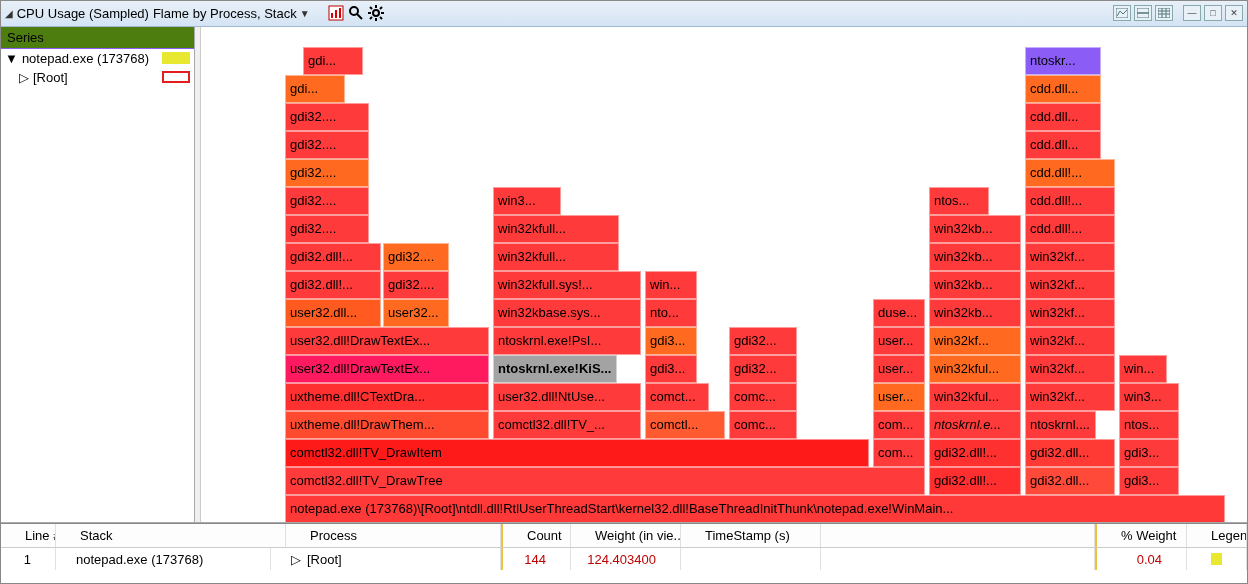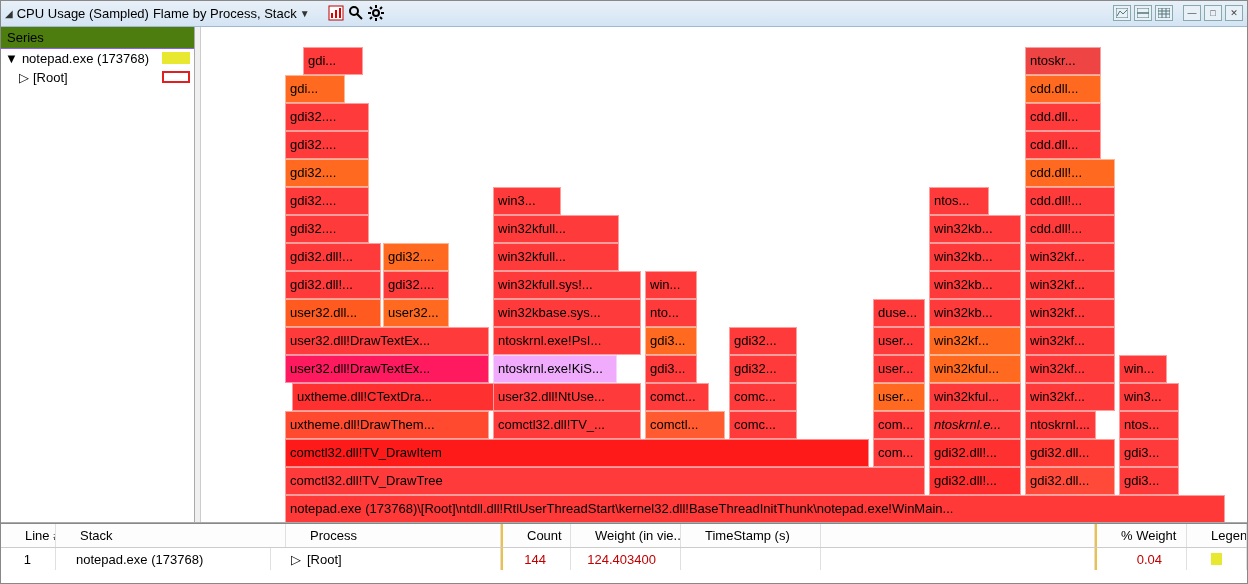--- a/index.html
+++ b/index.html
@@ -142,30 +142,30 @@
         <div class="flame" style="left: 824px; width: 90px; top: 412px; background: rgb(255, 58, 52);">gdi32.dll...</div>
         <div class="flame" style="left: 918px; width: 60px; top: 412px; background: rgb(255, 58, 58);">gdi3...</div>
         <div class="flame" style="left: 84px; width: 204px; top: 384px; background: rgb(255, 74, 48);">uxtheme.dll!DrawThem...</div>
         <div class="flame" style="left: 292px; width: 148px; top: 384px; background: rgb(255, 58, 58);">comctl32.dll!TV_...</div>
         <div class="flame" style="left: 444px; width: 80px; top: 384px; background: rgb(255, 90, 48);">comctl...</div>
         <div class="flame" style="left: 528px; width: 68px; top: 384px; background: rgb(255, 58, 58);">comc...</div>
         <div class="flame" style="left: 672px; width: 52px; top: 384px; background: rgb(255, 58, 58);">com...</div>
         <div class="flame" style="left: 728px; width: 92px; top: 384px; background: rgb(255, 58, 58); font-style: italic;">ntoskrnl.e...</div>
         <div class="flame" style="left: 824px; width: 71px; top: 384px; background: rgb(255, 58, 58);">ntoskrnl....</div>
         <div class="flame" style="left: 918px; width: 60px; top: 384px; background: rgb(255, 58, 58);">ntos...</div>
-        <div class="flame" style="left: 84px; width: 204px; top: 356px; background: rgb(255, 48, 48); margin-left: 7px;">uxtheme.dll!CTextDra...</div>
+        <div class="flame" style="left: 84px; width: 204px; top: 356px; background: rgb(255, 48, 48);">uxtheme.dll!CTextDra...</div>
         <div class="flame" style="left: 292px; width: 148px; top: 356px; background: rgb(255, 58, 58);">user32.dll!NtUse...</div>
         <div class="flame" style="left: 444px; width: 64px; top: 356px; background: rgb(255, 58, 58);">comct...</div>
         <div class="flame" style="left: 528px; width: 68px; top: 356px; background: rgb(255, 58, 58);">comc...</div>
         <div class="flame" style="left: 672px; width: 52px; top: 356px; background: rgb(255, 106, 32);">user...</div>
         <div class="flame" style="left: 728px; width: 92px; top: 356px; background: rgb(255, 58, 58);">win32kful...</div>
         <div class="flame" style="left: 824px; width: 90px; top: 356px; background: rgb(255, 58, 58);">win32kf...</div>
         <div class="flame" style="left: 918px; width: 60px; top: 356px; background: rgb(255, 58, 58);">win3...</div>
         <div class="flame" style="left: 84px; width: 204px; top: 328px; background: rgb(255, 26, 96);">user32.dll!DrawTextEx...</div>
-        <div class="flame" style="left: 292px; width: 124px; top: 328px; background: #f0abfc;">ntoskrnl.exe!KiS...</div>
+        <div class="flame" style="left: 292px; width: 124px; top: 328px; background: #a3a3a3; font-weight: bold;">ntoskrnl.exe!KiS...</div>
         <div class="flame" style="left: 444px; width: 52px; top: 328px; background: rgb(255, 58, 58);">gdi3...</div>
         <div class="flame" style="left: 528px; width: 68px; top: 328px; background: rgb(255, 58, 58);">gdi32...</div>
         <div class="flame" style="left: 672px; width: 52px; top: 328px; background: rgb(255, 58, 58);">user...</div>
         <div class="flame" style="left: 728px; width: 92px; top: 328px; background: rgb(255, 106, 32);">win32kful...</div>
         <div class="flame" style="left: 824px; width: 90px; top: 328px; background: rgb(255, 58, 58);">win32kf...</div>
         <div class="flame" style="left: 918px; width: 48px; top: 328px; background: rgb(255, 58, 58);">win...</div>
         <div class="flame" style="left: 84px; width: 204px; top: 300px; background: rgb(255, 58, 58);">user32.dll!DrawTextEx...</div>
         <div class="flame" style="left: 292px; width: 148px; top: 300px; background: rgb(255, 58, 58);">ntoskrnl.exe!PsI...</div>
         <div class="flame" style="left: 444px; width: 52px; top: 300px; background: rgb(255, 106, 32);">gdi3...</div>
         <div class="flame" style="left: 528px; width: 68px; top: 300px; background: rgb(255, 58, 58);">gdi32...</div>
@@ -200,21 +200,21 @@
         <div class="flame" style="left: 824px; width: 90px; top: 160px; background: rgb(255, 58, 58);">cdd.dll!...</div>
         <div class="flame" style="left: 84px; width: 84px; top: 132px; background: rgb(255, 106, 32);">gdi32....</div>
         <div class="flame" style="left: 824px; width: 90px; top: 132px; background: rgb(255, 106, 32);">cdd.dll!...</div>
         <div class="flame" style="left: 84px; width: 84px; top: 104px; background: rgb(255, 58, 58);">gdi32....</div>
         <div class="flame" style="left: 824px; width: 76px; top: 104px; background: rgb(255, 58, 58);">cdd.dll...</div>
         <div class="flame" style="left: 84px; width: 84px; top: 76px; background: rgb(255, 58, 58);">gdi32....</div>
         <div class="flame" style="left: 824px; width: 76px; top: 76px; background: rgb(255, 58, 58);">cdd.dll...</div>
         <div class="flame" style="left: 84px; width: 60px; top: 48px; background: rgb(255, 106, 32);">gdi...</div>
         <div class="flame" style="left: 824px; width: 76px; top: 48px; background: rgb(255, 106, 32);">cdd.dll...</div>
         <div class="flame" style="left: 102px; width: 60px; top: 20px; background: rgb(255, 58, 58);">gdi...</div>
-        <div class="flame" style="left: 824px; width: 76px; top: 20px; background: #ef4444;">ntoskr...</div>
+        <div class="flame" style="left: 824px; width: 76px; top: 20px; background: #8b5cf6;">ntoskr...</div>
       </div>
 </div>
 
 <div class="table-area">
   <div class="thead">
     <div class="th col-line">Line #</div>
     <div class="th col-stack">Stack</div>
     <div class="th col-proc">Process</div>
     <div class="th col-count">
           <span>Count</span>

